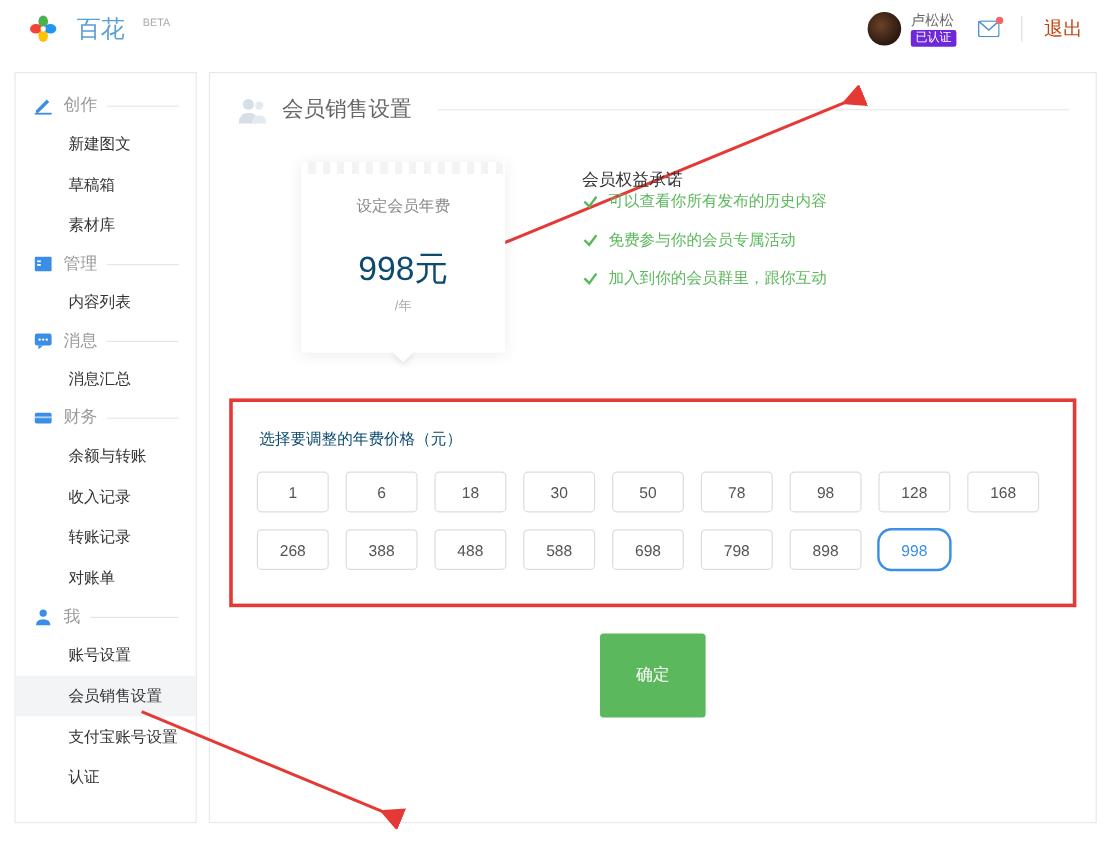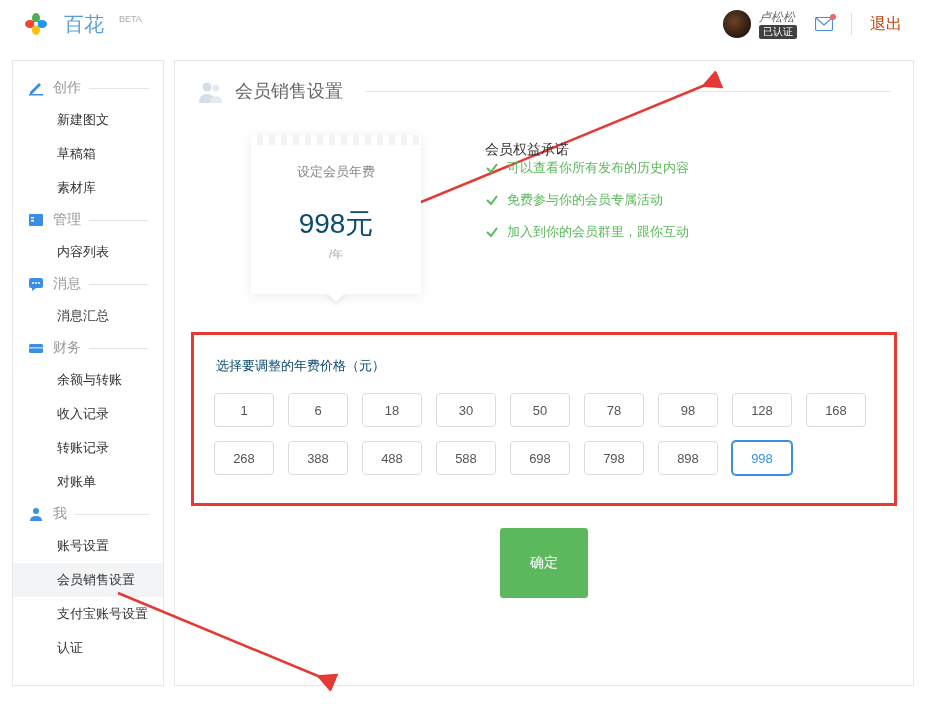--- a/index.html
+++ b/index.html
@@ -7,22 +7,22 @@
 
     
     .hdr { height: 48px; display: flex; align-items: center; padding: 0 24px; }
     .logo-wrap { display: flex; align-items: center; gap: 14px; }
     .logo-mark { width: 24px; height: 24px; }
     .logo-text { font-size: 20px; color: #5b9fd8; font-weight: 400; margin-left: 2px; }
     .logo-beta { font-size: 9px; color: #aaa; margin-top: -10px; margin-left: 1px; }
     .hdr-spacer { flex: 1; }
     .avatar { width: 28px; height: 28px; border-radius: 50%; background: radial-gradient(circle at 40% 40%, #6b4226 0%, #2a1810 70%); margin-right: 8px; }
     .user-col { display: flex; flex-direction: column; align-items: flex-start; margin-right: 18px; }
-    .user-name { font-size: 12px; color: #666; line-height: 14px; font-style: italic; }
-    .verified-badge { background: #404040; color: #fff; font-size: 10px; padding: 1px 4px; border-radius: 2px; line-height: 12px; margin-top: 1px; }
+    .user-name { font-size: 12px; color: #666; line-height: 14px; }
+    .verified-badge { background: #6d28d9; color: #fff; font-size: 10px; padding: 1px 4px; border-radius: 2px; line-height: 12px; margin-top: 1px; }
     .mail-ico { width: 18px; height: 14px; margin-right: 18px; position: relative; }
     .mail-dot { position:absolute; top:-3px; right:-3px; width:6px; height:6px; background:#f56565; border-radius:50%; }
     .vdiv { width:1px; height:22px; background:#e0e0e0; margin-right:18px; }
     .logout { font-size: 16px; color: #c2410c; cursor: pointer; }
 
     
     .body { display: flex; padding: 12px; gap: 10px; }
 
     
     .sidebar { width: 152px; border: 1px solid #e8e8e8; padding: 12px 0 20px 0; background:#fff; }
@@ -54,21 +54,21 @@
     .benefit-col { padding-top: 6px; }
     .benefit-title { font-size:14px; color:#333; }
     .benefit-item { display:flex; align-items:center; gap:8px; color:#5cb85c; font-size:13px; margin-bottom:14px; }
     .chk { width:14px; height:14px; }
 
     
     .selector-block { border: 3px solid #e53935; margin: 0 -6px 22px -6px; padding: 22px 20px 28px 20px; }
     .selector-label { font-size:13px; color:#0c4a6e; margin-bottom:18px; margin-left:2px; }
     .price-grid { display:flex; flex-wrap:wrap; gap: 14px 14px; }
     .price-btn { width: 60px; height:34px; border:1px solid #d9dde2; border-radius:4px; background:#fff; display:flex; align-items:center; justify-content:center; font-size:13px; color:#555; cursor:pointer; }
-    .price-btn.selected { border-color:#3a8ee6; color:#3a8ee6; box-shadow: 0 0 0 1px #3a8ee6; }
+    .price-btn.selected { border-color:#3a8ee6; color:#3a8ee6; box-shadow: 0 0 0 1px #3a8ee6; border-radius: 11px; }
 
     .confirm-row { text-align:center; margin-top: 8px; }
     .confirm-btn { display:inline-block; background:#5cb85c; color:#fff; padding: 26px 30px; border-radius:3px; font-size:14px; cursor:pointer; }
 
     
     .arrow-svg { position:absolute; pointer-events:none; }
   </style>
 </head>
 <body>
 

